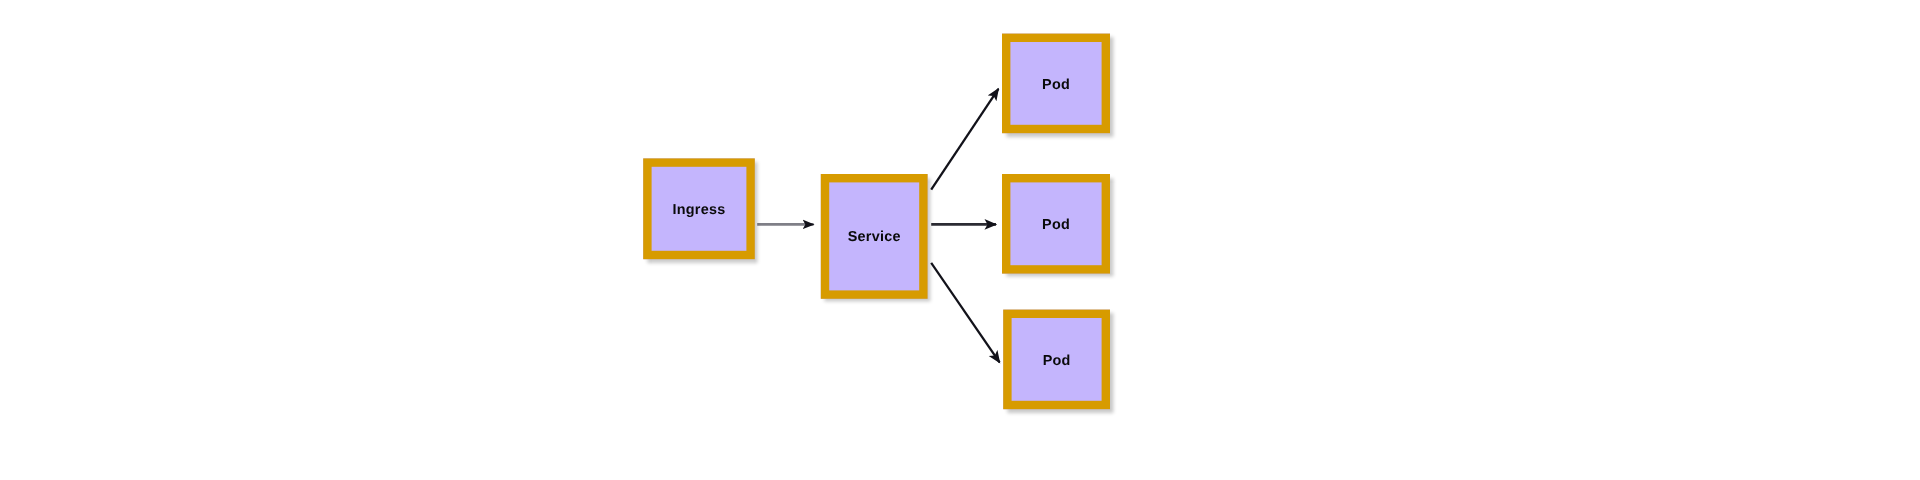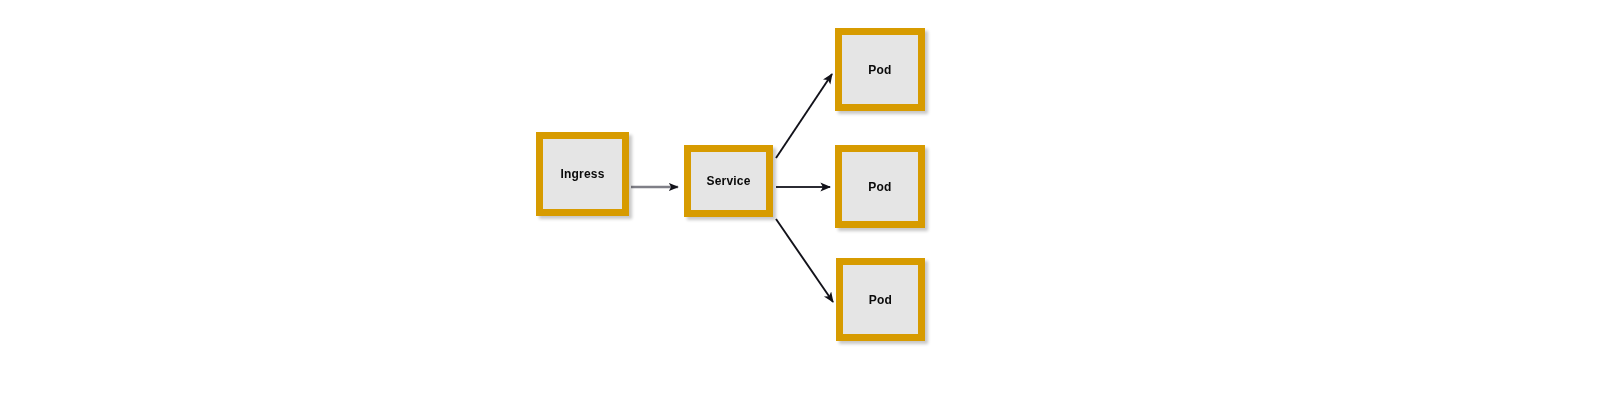--- a/index.html
+++ b/index.html
@@ -19,40 +19,40 @@
     position: absolute;
     left: 0;
     top: 0;
     width: 1600px;
     height: 400px;
     pointer-events: none;
   }
   .node {
     position: absolute;
     box-sizing: border-box;
-    background: #e5e5e5;
+    background: #c4b5fd;
     border: 7px solid #d79b00;
     box-shadow: 3px 3px 3px rgba(0,0,0,0.22);
     display: flex;
     align-items: center;
     justify-content: center;
   }
   .node-label {
     font-family: "Liberation Sans", sans-serif;
     font-size: 12px;
     font-weight: bold;
     color: #0a0a0a;
     letter-spacing: 0.2px;
     line-height: 1;
     text-align: center;
     white-space: nowrap;
   }
   
   #node-ingress   { left: 536px; top: 132px; width: 93px;  height: 84px; }
-  #node-service   { left: 684px; top: 145px; width: 89px;  height: 72px; }
+  #node-service   { left: 684px; top: 145px; width: 89px;  height: 104px; }
   #node-pod-1     { left: 835px; top: 28px;  width: 90px;  height: 83px; }
   #node-pod-2     { left: 835px; top: 145px; width: 90px;  height: 83px; }
   #node-pod-3     { left: 836px; top: 258px; width: 89px;  height: 83px; }
 </style>
 </head>
 <body>
 
 <div id="canvas">
 
   <svg id="edge-layer" viewBox="0 0 1600 400">

